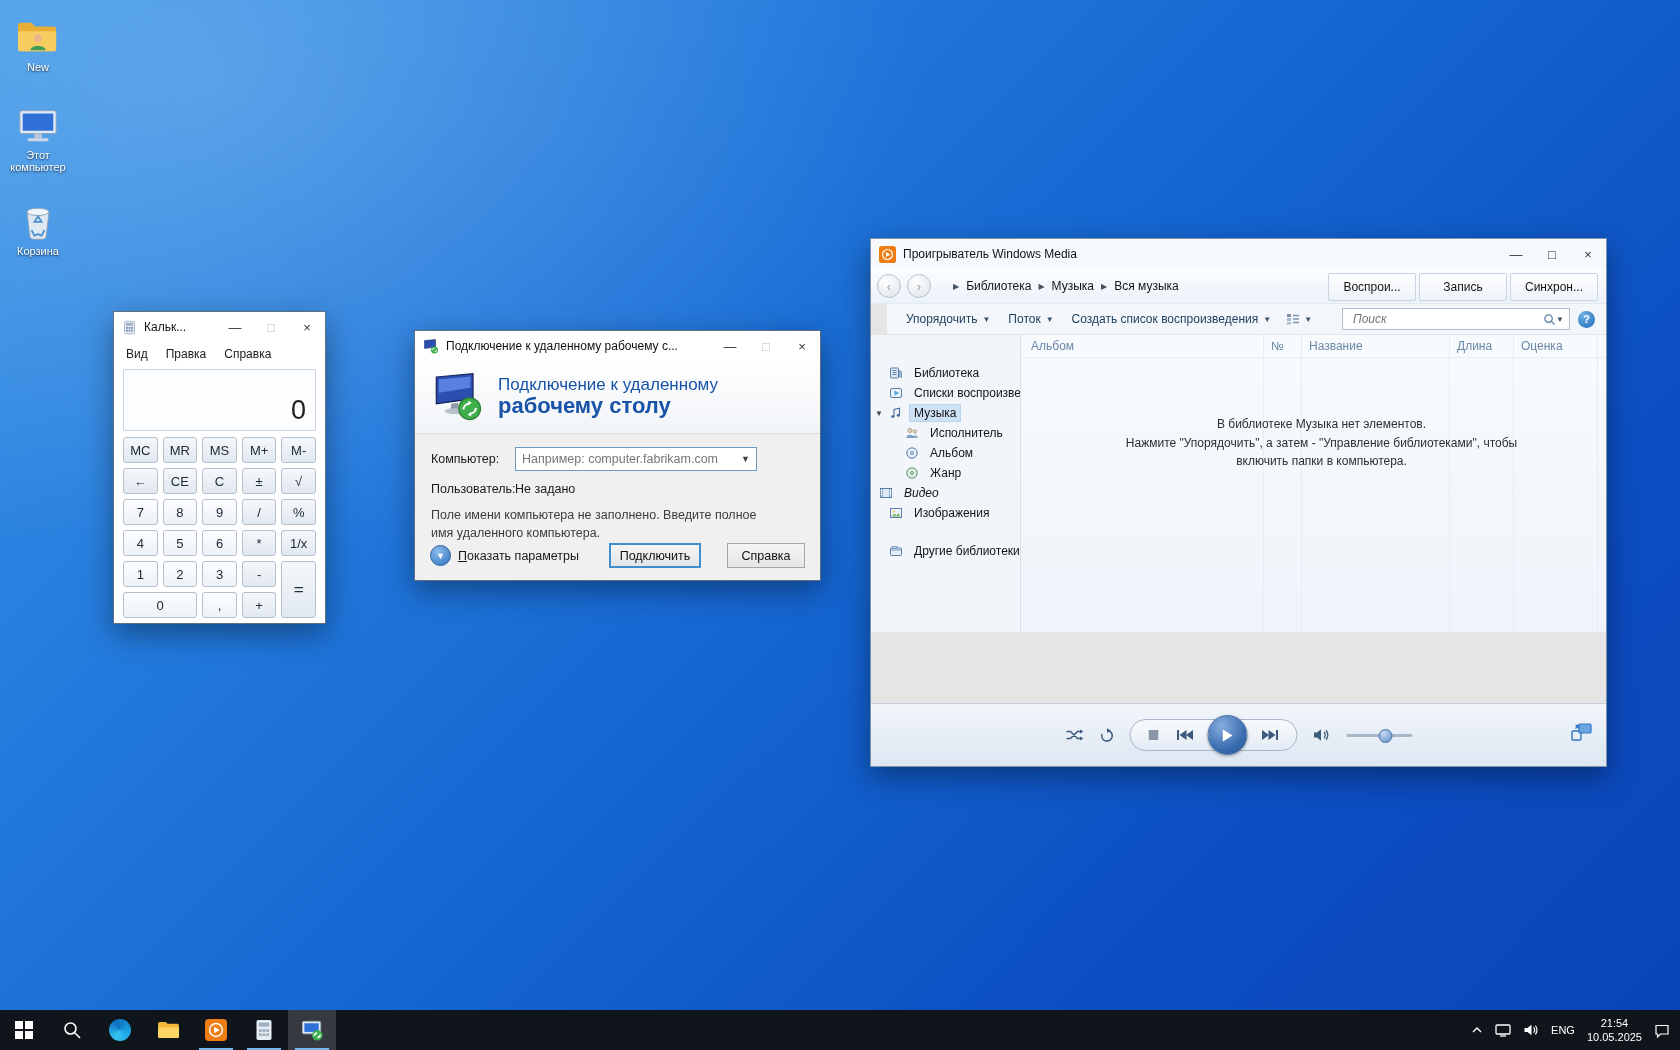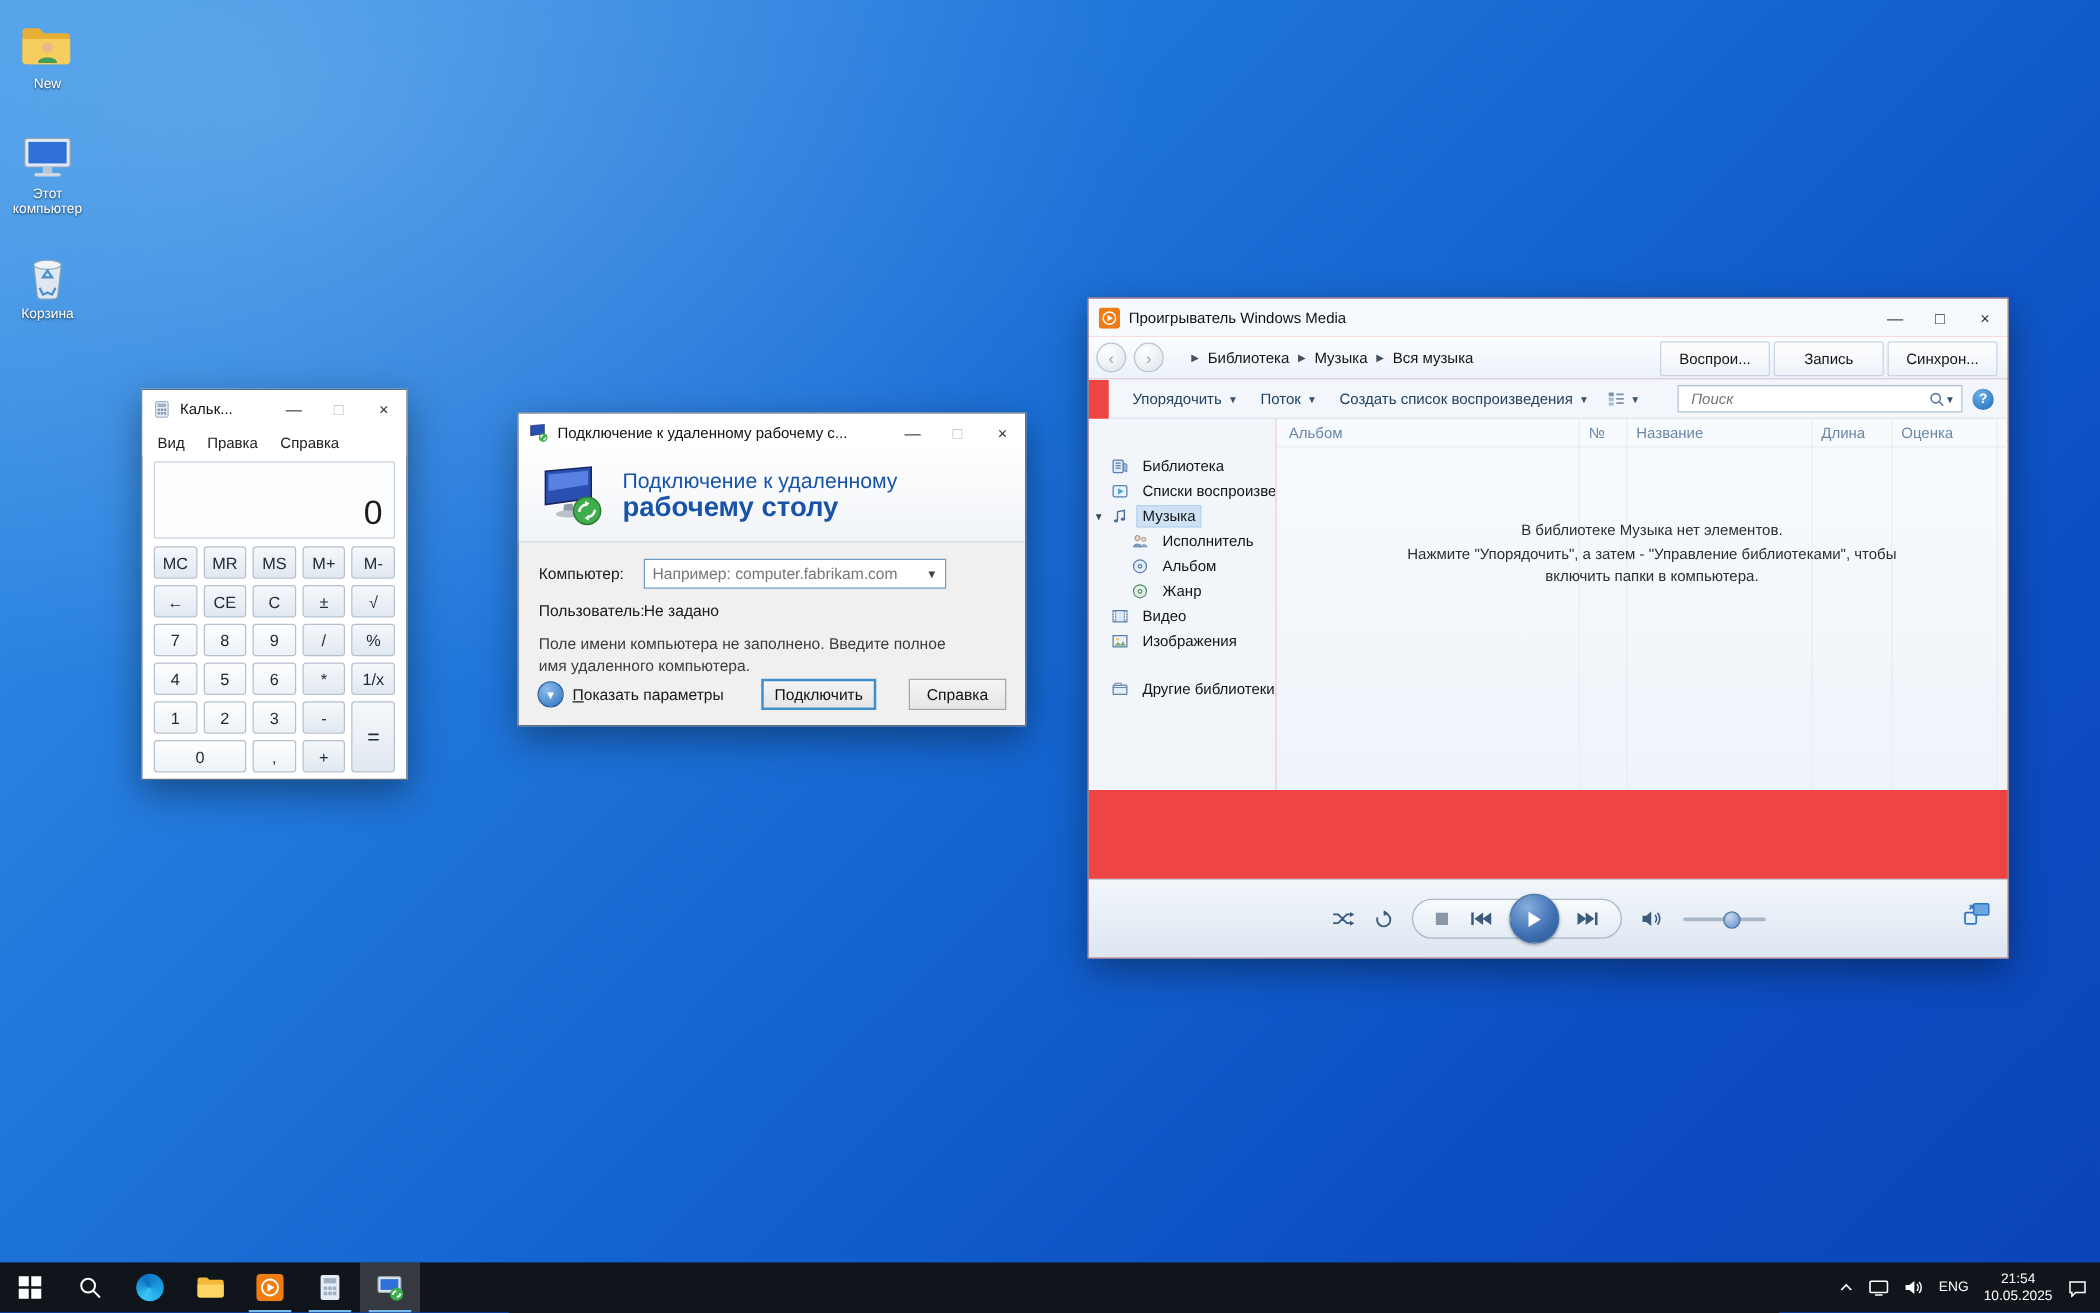--- a/index.html
+++ b/index.html
@@ -72,21 +72,21 @@
     justify-content:center;font-size:9px;}
   .optlbl{color:#1a1a1a;}
   .optlbl .u{text-decoration:underline;}
   .btn{height:25px;border:1px solid #a6a6a6;background:linear-gradient(#f5f5f5,#e5e5e5);
     font-size:12.5px;color:#111;display:flex;align-items:center;justify-content:center;
     box-sizing:border-box;}
   #btn-connect{width:92px;border:2px solid #3f8ecd;margin-right:26px;}
   #btn-help{width:78px;}
 
   
-  #wmp{left:870px;top:238px;width:737px;height:529px;background:#ef4444;border-color:#7f93a8;}
+  #wmp{left:870px;top:238px;width:737px;height:529px;background:#e5e5e5;border-color:#7f93a8;}
   .wmp-title{height:30px;background:#f7fafd;display:flex;align-items:center;padding-left:8px;}
   .wmp-nav{height:34px;background:linear-gradient(#fbfdff,#ecf2fa);display:flex;
     align-items:center;border-bottom:1px solid #e1e9f2;position:relative;}
   .navball{width:22px;height:22px;border-radius:50%;border:1px solid #b9c2cc;
     background:radial-gradient(circle at 35% 28%,#ffffff,#dde3ea);
     color:#98a4b0;display:flex;align-items:center;justify-content:center;
     font-size:13px;margin-left:6px;}
   #wmp-crumbs{display:flex;align-items:center;gap:7px;margin-left:22px;font-size:12px;color:#141414;}
   .crumb-arrow{font-size:8px;color:#44515f;}
   .wmp-tabs{position:absolute;right:8px;top:4px;display:flex;gap:3px;}
@@ -422,21 +422,21 @@
         </div>
         <div class="side-row" style="padding-left: 34px;">
           <span class="side-ico">
             <svg viewBox="0 0 14 14" width="14" height="14">
               <circle cx="7" cy="7" r="5.2" fill="#dff0e3" stroke="#5b8d6a"></circle>
               <circle cx="7" cy="7" r="1.4" fill="#fff" stroke="#5b8d6a"></circle>
             </svg>
           </span>
           <span class="side-lbl">Жанр</span>
         </div>
-        <div class="side-row" style="padding-left: 18px;">
+        <div class="side-row" style="padding-left: 8px; font-style: italic;">
           <span class="side-ico">
             <svg viewBox="0 0 14 14" width="14" height="14">
               <rect x="1.5" y="2.5" width="11" height="9" fill="#dce9f7" stroke="#5b7da6"></rect>
               <path d="M3.5 2.5v9M10.5 2.5v9" stroke="#5b7da6" stroke-width=".7"></path>
               <path d="M1.5 4.5h2M1.5 6.5h2M1.5 8.5h2M10.5 4.5h2M10.5 6.5h2M10.5 8.5h2" stroke="#fff" stroke-width=".8"></path>
             </svg>
           </span>
           <span class="side-lbl">Видео</span>
         </div>
         <div class="side-row" style="padding-left: 18px;">

